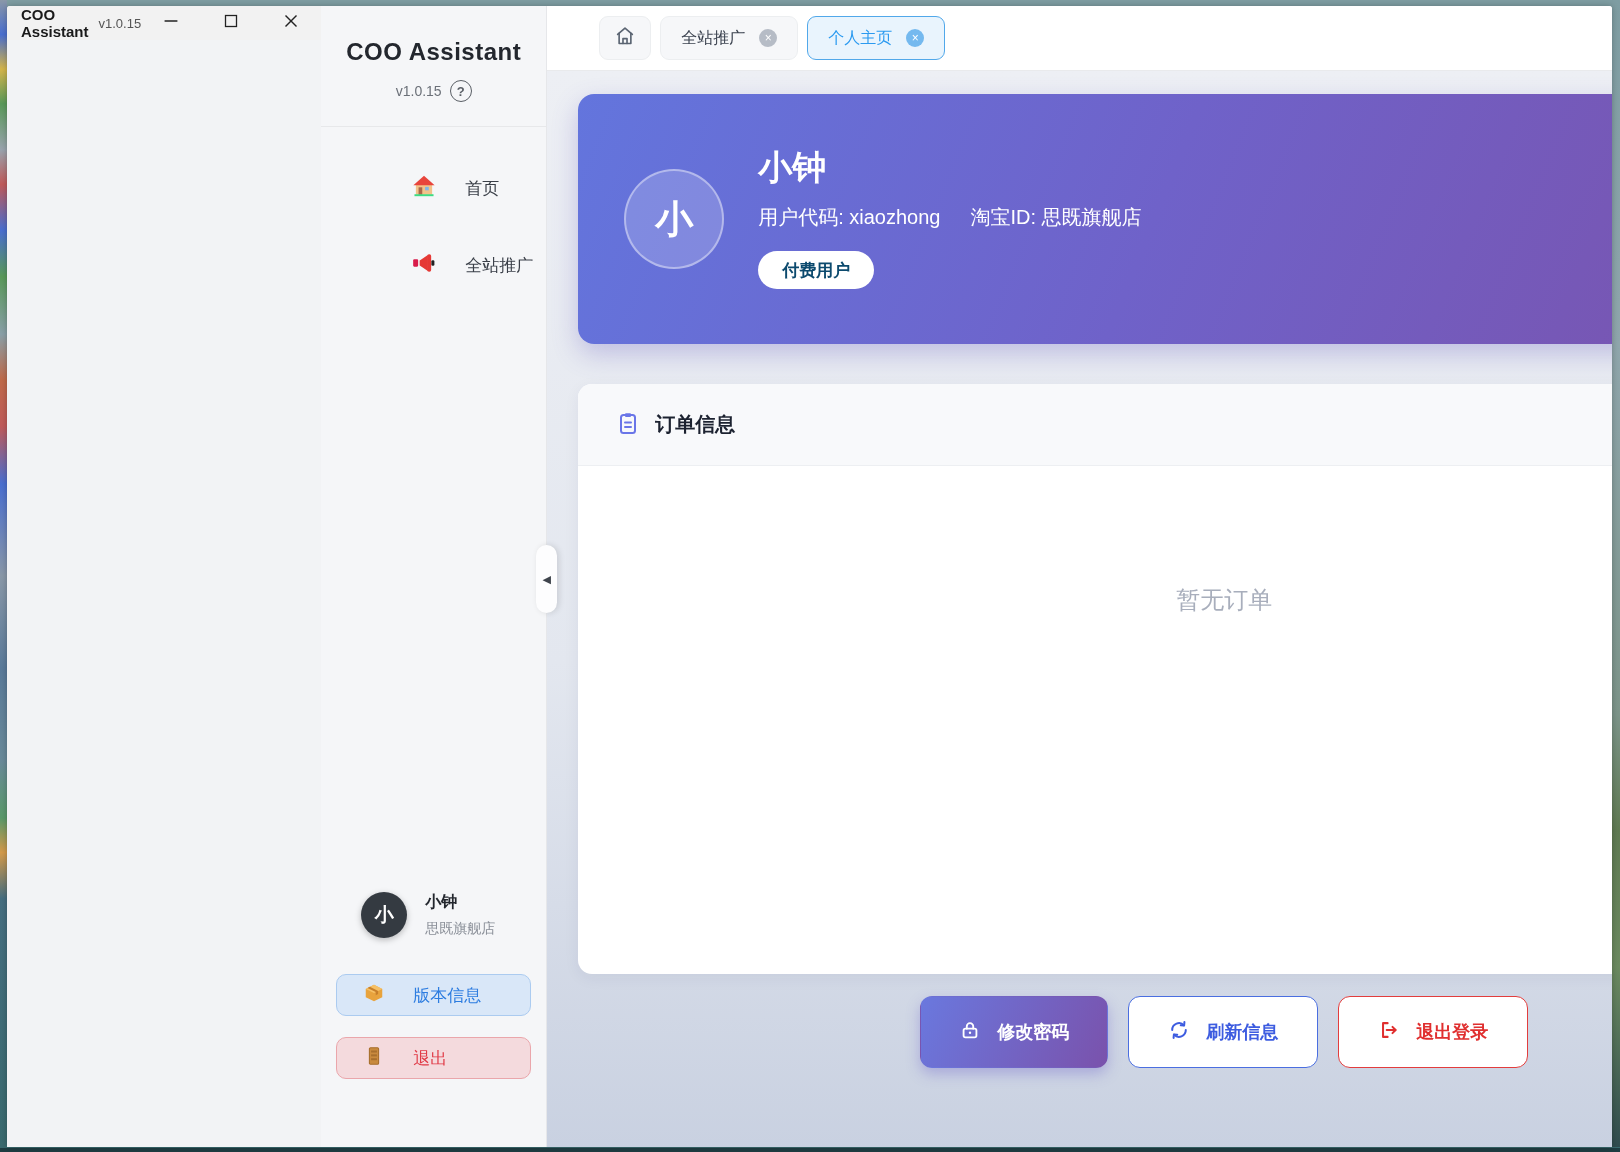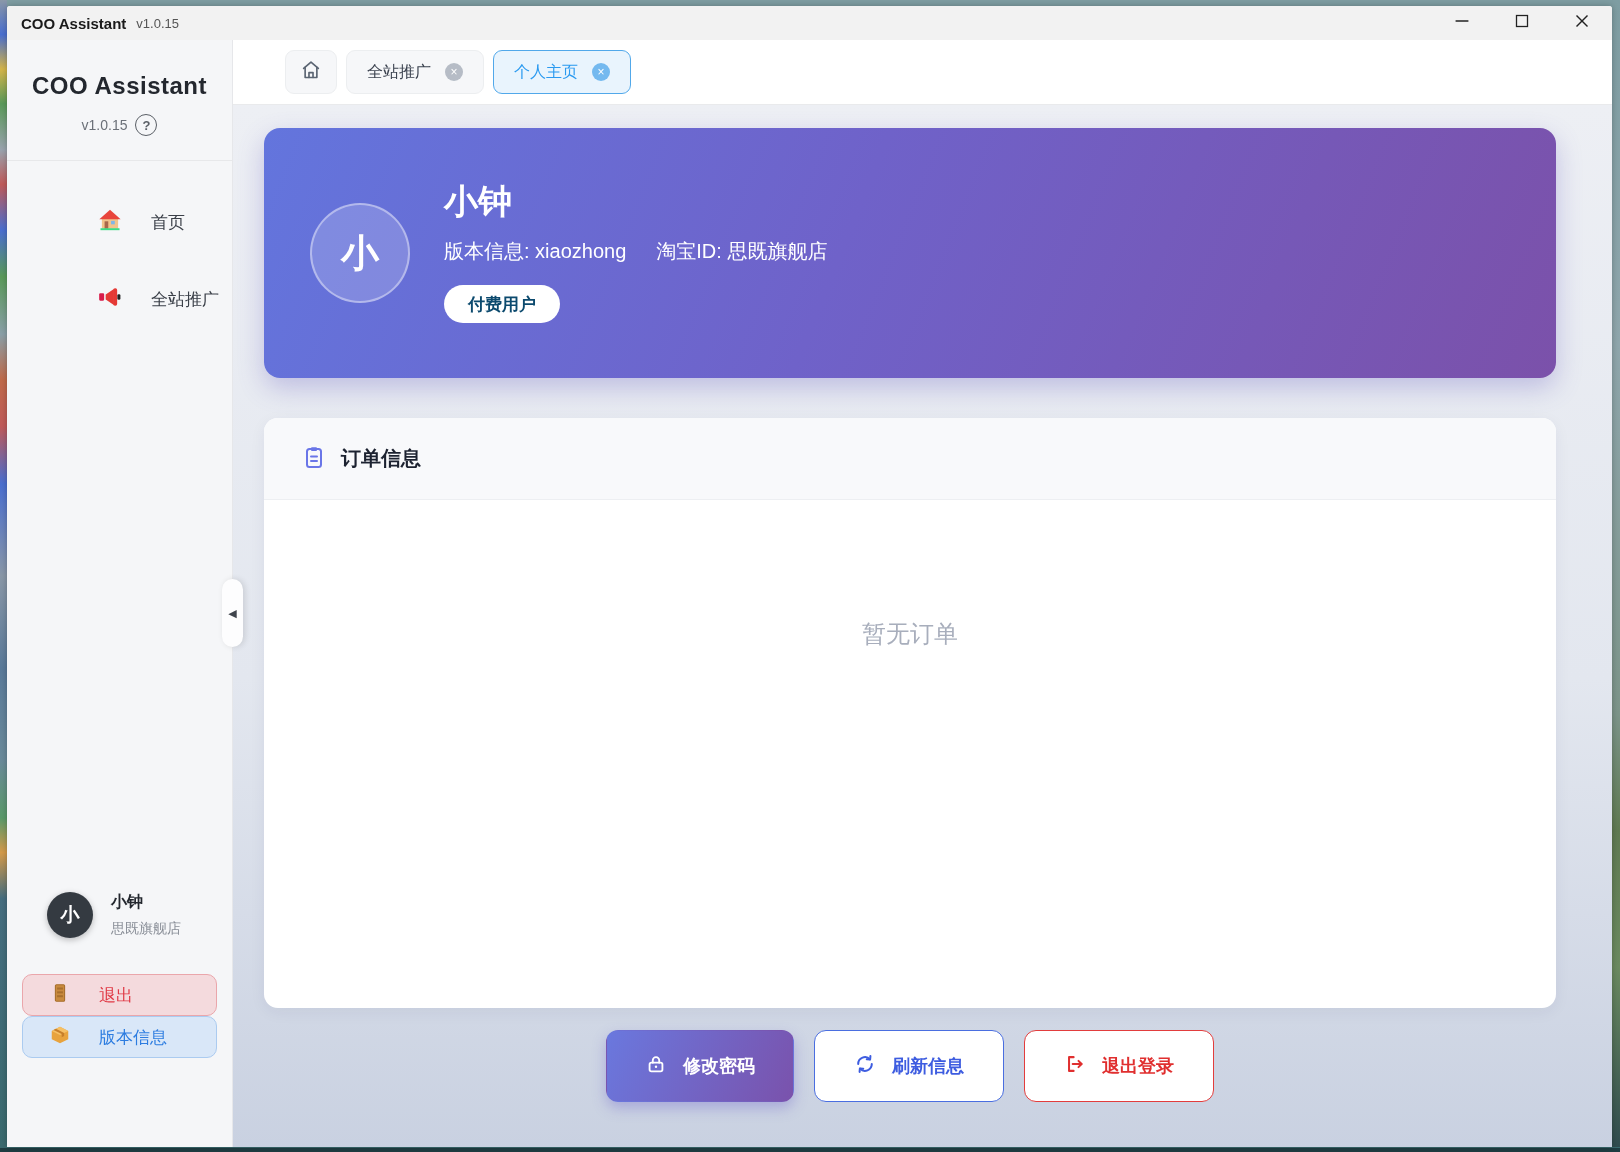--- a/index.html
+++ b/index.html
@@ -25,21 +25,21 @@
   }
   .desktop-bottom {
     position: absolute; left: 0; bottom: 0; width: 100%; height: 5px;
     background: #1f3d42; border-top: 1px solid #3a6a6e;
   }
 
   
   .window {
     position: absolute; left: 7px; top: 6px; width: 1605px; height: 1141px;
     background: #f2f3f5; border-radius: 3px 3px 0 0; overflow: hidden;
-    display: flex; flex-direction: column;
+    display: flex; flex-direction: row;
     box-shadow: 0 0 6px rgba(0,0,0,0.25);
   }
   .titlebar {
     height: 34px; background: #f2f2f2; flex: 0 0 34px;
     display: flex; align-items: center; padding-left: 14px;
   }
   .titlebar-title { font-size: 15px; font-weight: bold; color: #1a1a1a; }
   .titlebar-version { font-size: 13px; color: #555; margin-left: 10px; }
   .titlebar-controls { margin-left: auto; display: flex; height: 100%; }
   .tb-btn { width: 60px; height: 100%; display: flex; align-items: center; justify-content: center; cursor: pointer; }
@@ -260,41 +260,41 @@
       </div>
 
       <div class="sb-bottom">
         <div class="sb-profile">
           <div class="sb-avatar">小</div>
           <div>
             <div class="sb-profile-name">小钟</div>
             <div class="sb-profile-shop">思既旗舰店</div>
           </div>
         </div>
+        <div class="sb-btn sb-btn-version">
+          <span>
+            <svg viewBox="0 0 24 24">
+              <path d="M12 3 3 7.5v9L12 21l9-4.5v-9Z" fill="#e8a33d"></path>
+              <path d="M12 3 3 7.5l9 4.5 9-4.5Z" fill="#f6c065"></path>
+              <path d="M7.5 5.3l9 4.5v3.4l-2.6 1.3V11l-9-4.5Z" fill="#c77f2a"></path>
+            </svg>
+          </span>
+          <span>版本信息</span>
+        </div>
         <div class="sb-btn sb-btn-exit">
           <span>
             <svg viewBox="0 0 24 24">
               <rect x="7" y="3" width="10" height="18" rx="1.2" fill="#c98a3e" stroke="#a86f2d" stroke-width="1.2"></rect>
               <rect x="8.8" y="6" width="6.4" height="2.2" fill="#a86f2d"></rect>
               <rect x="8.8" y="10.2" width="6.4" height="2.2" fill="#a86f2d"></rect>
               <rect x="8.8" y="14.4" width="6.4" height="2.2" fill="#a86f2d"></rect>
             </svg>
           </span>
           <span>退出</span>
         </div>
-        <div class="sb-btn sb-btn-version">
-          <span>
-            <svg viewBox="0 0 24 24">
-              <path d="M12 3 3 7.5v9L12 21l9-4.5v-9Z" fill="#e8a33d"></path>
-              <path d="M12 3 3 7.5l9 4.5 9-4.5Z" fill="#f6c065"></path>
-              <path d="M7.5 5.3l9 4.5v3.4l-2.6 1.3V11l-9-4.5Z" fill="#c77f2a"></path>
-            </svg>
-          </span>
-          <span>版本信息</span>
-        </div>
       </div>
     </div>
 
     <div class="collapse-handle">
       <span>◀</span>
     </div>
 
     <div class="main">
 
       <div class="tabbar">
@@ -318,21 +318,21 @@
       </div>
 
       <div class="content">
         <div class="content-inner">
 
           <div class="hero-card">
             <div class="hero-avatar">小</div>
             <div class="hero-text">
               <div class="hero-name">小钟</div>
               <div class="hero-info">
-                <span>版本信息: xiaozhong</span>
+                <span>用户代码: xiaozhong</span>
                 <span>淘宝ID: 思既旗舰店</span>
               </div>
               <div>
                 <span class="hero-badge">付费用户</span>
               </div>
             </div>
           </div>
 
           <div class="order-card">
             <div class="order-header">

